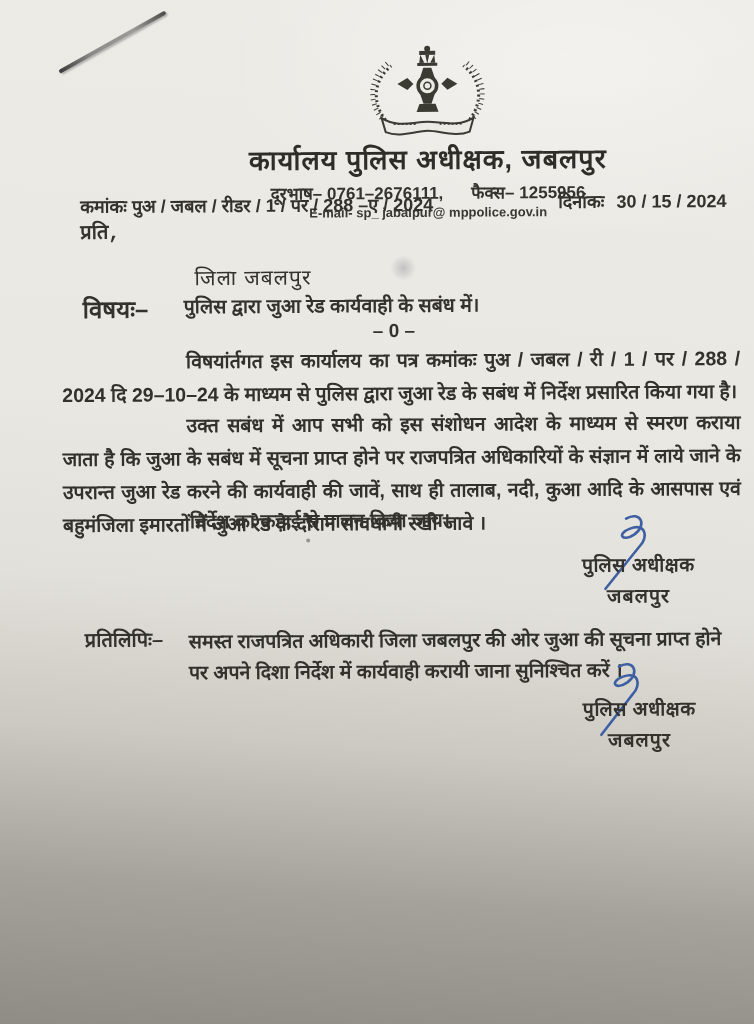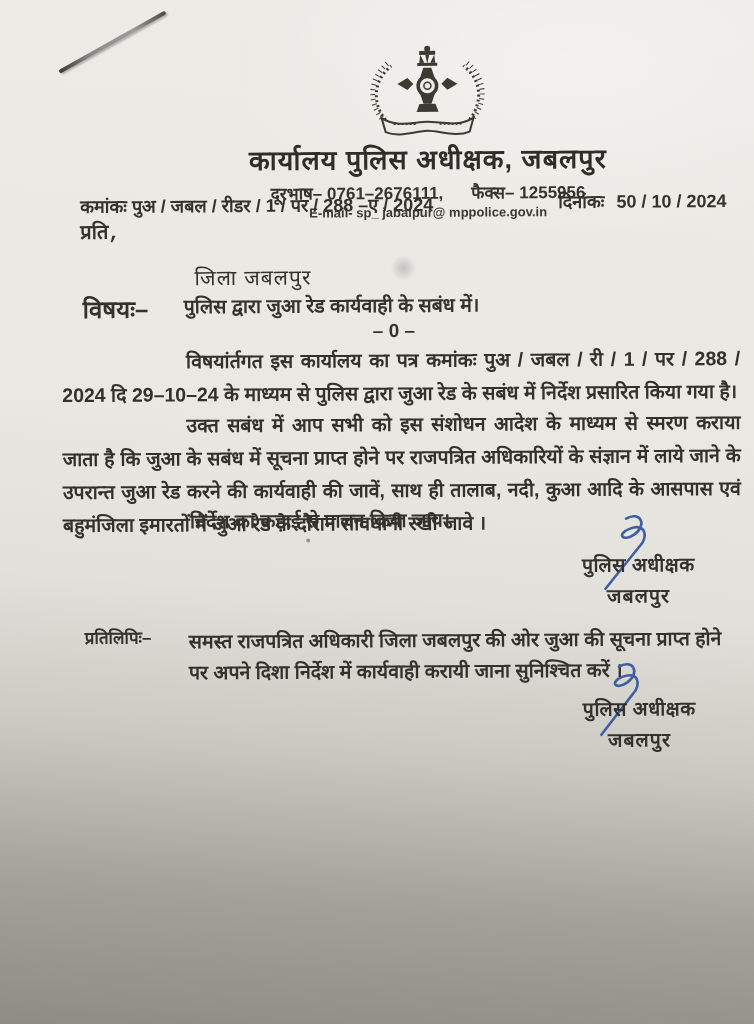--- a/index.html
+++ b/index.html
@@ -52,21 +52,21 @@
   .para2{top:408px;text-indent:124px;}
   .closing{left:190px;top:506px;font-size:19.5px;font-weight:600;}
   .sig-block{width:180px;text-align:center;}
   .sig1{left:548px;top:552px;}
   .sig2{left:548px;top:696px;}
   .sig-desig{font-size:19.5px;font-weight:700;letter-spacing:0.5px;}
   .sig-place{font-size:19.5px;font-weight:700;margin-top:4px;letter-spacing:1px;}
   .sig-ink{position:absolute;pointer-events:none;}
   .sig-ink1{left:588px;top:514px;}
   .sig-ink2{left:580px;top:660px;}
-  .copy-label{left:84px;top:624px;font-size:17px;font-weight:700;}
+  .copy-label{left:84px;top:624px;font-size:20px;font-weight:700;}
   .copy-text{
     left:188px;top:625px;width:552px;
     font-size:19.5px;font-weight:600;line-height:31px;color:#32312b;
   }
   .smudge{
     left:392px;top:255px;width:26px;height:26px;border-radius:50%;
     background:radial-gradient(circle,rgba(90,90,95,0.28),rgba(90,90,95,0) 70%);
   }
   .dot-mark{left:306px;top:538px;width:4px;height:4px;border-radius:50%;background:rgba(70,70,70,0.5);}
 </style>
@@ -112,21 +112,21 @@
       <div class="office-title">कार्यालय पुलिस अधीक्षक, जबलपुर</div>
       <div class="phone-line">
         <span>दूरभाष– 0761–2676111,</span><span class="gap"></span><span>फैक्स– 1255956</span>
       </div>
       <div class="email-line">E-mail- sp_ jabalpur@ mppolice.gov.in</div>
     </div>
 
     <div class="abs ref-row">
       <span class="ref-no">कमांकः पुअ / जबल / रीडर / 1 / पर /  288 –ए / 2024</span>
       <span class="ref-date">
-        <span>दिनांकः</span><span class="val">50 / 10 / 2024</span>
+        <span>दिनांकः</span><span class="val">30 / 15 / 2024</span>
       </span>
     </div>
 
     <div class="abs to-label">प्रति,</div>
     <div class="abs recip2">जिला जबलपुर</div>
 
     <div class="abs smudge"></div>
 
     <div class="abs subj-label">विषयः–</div>
     <div class="abs subj-text">पुलिस द्वारा जुआ रेड कार्यवाही के सबंध में।</div>

